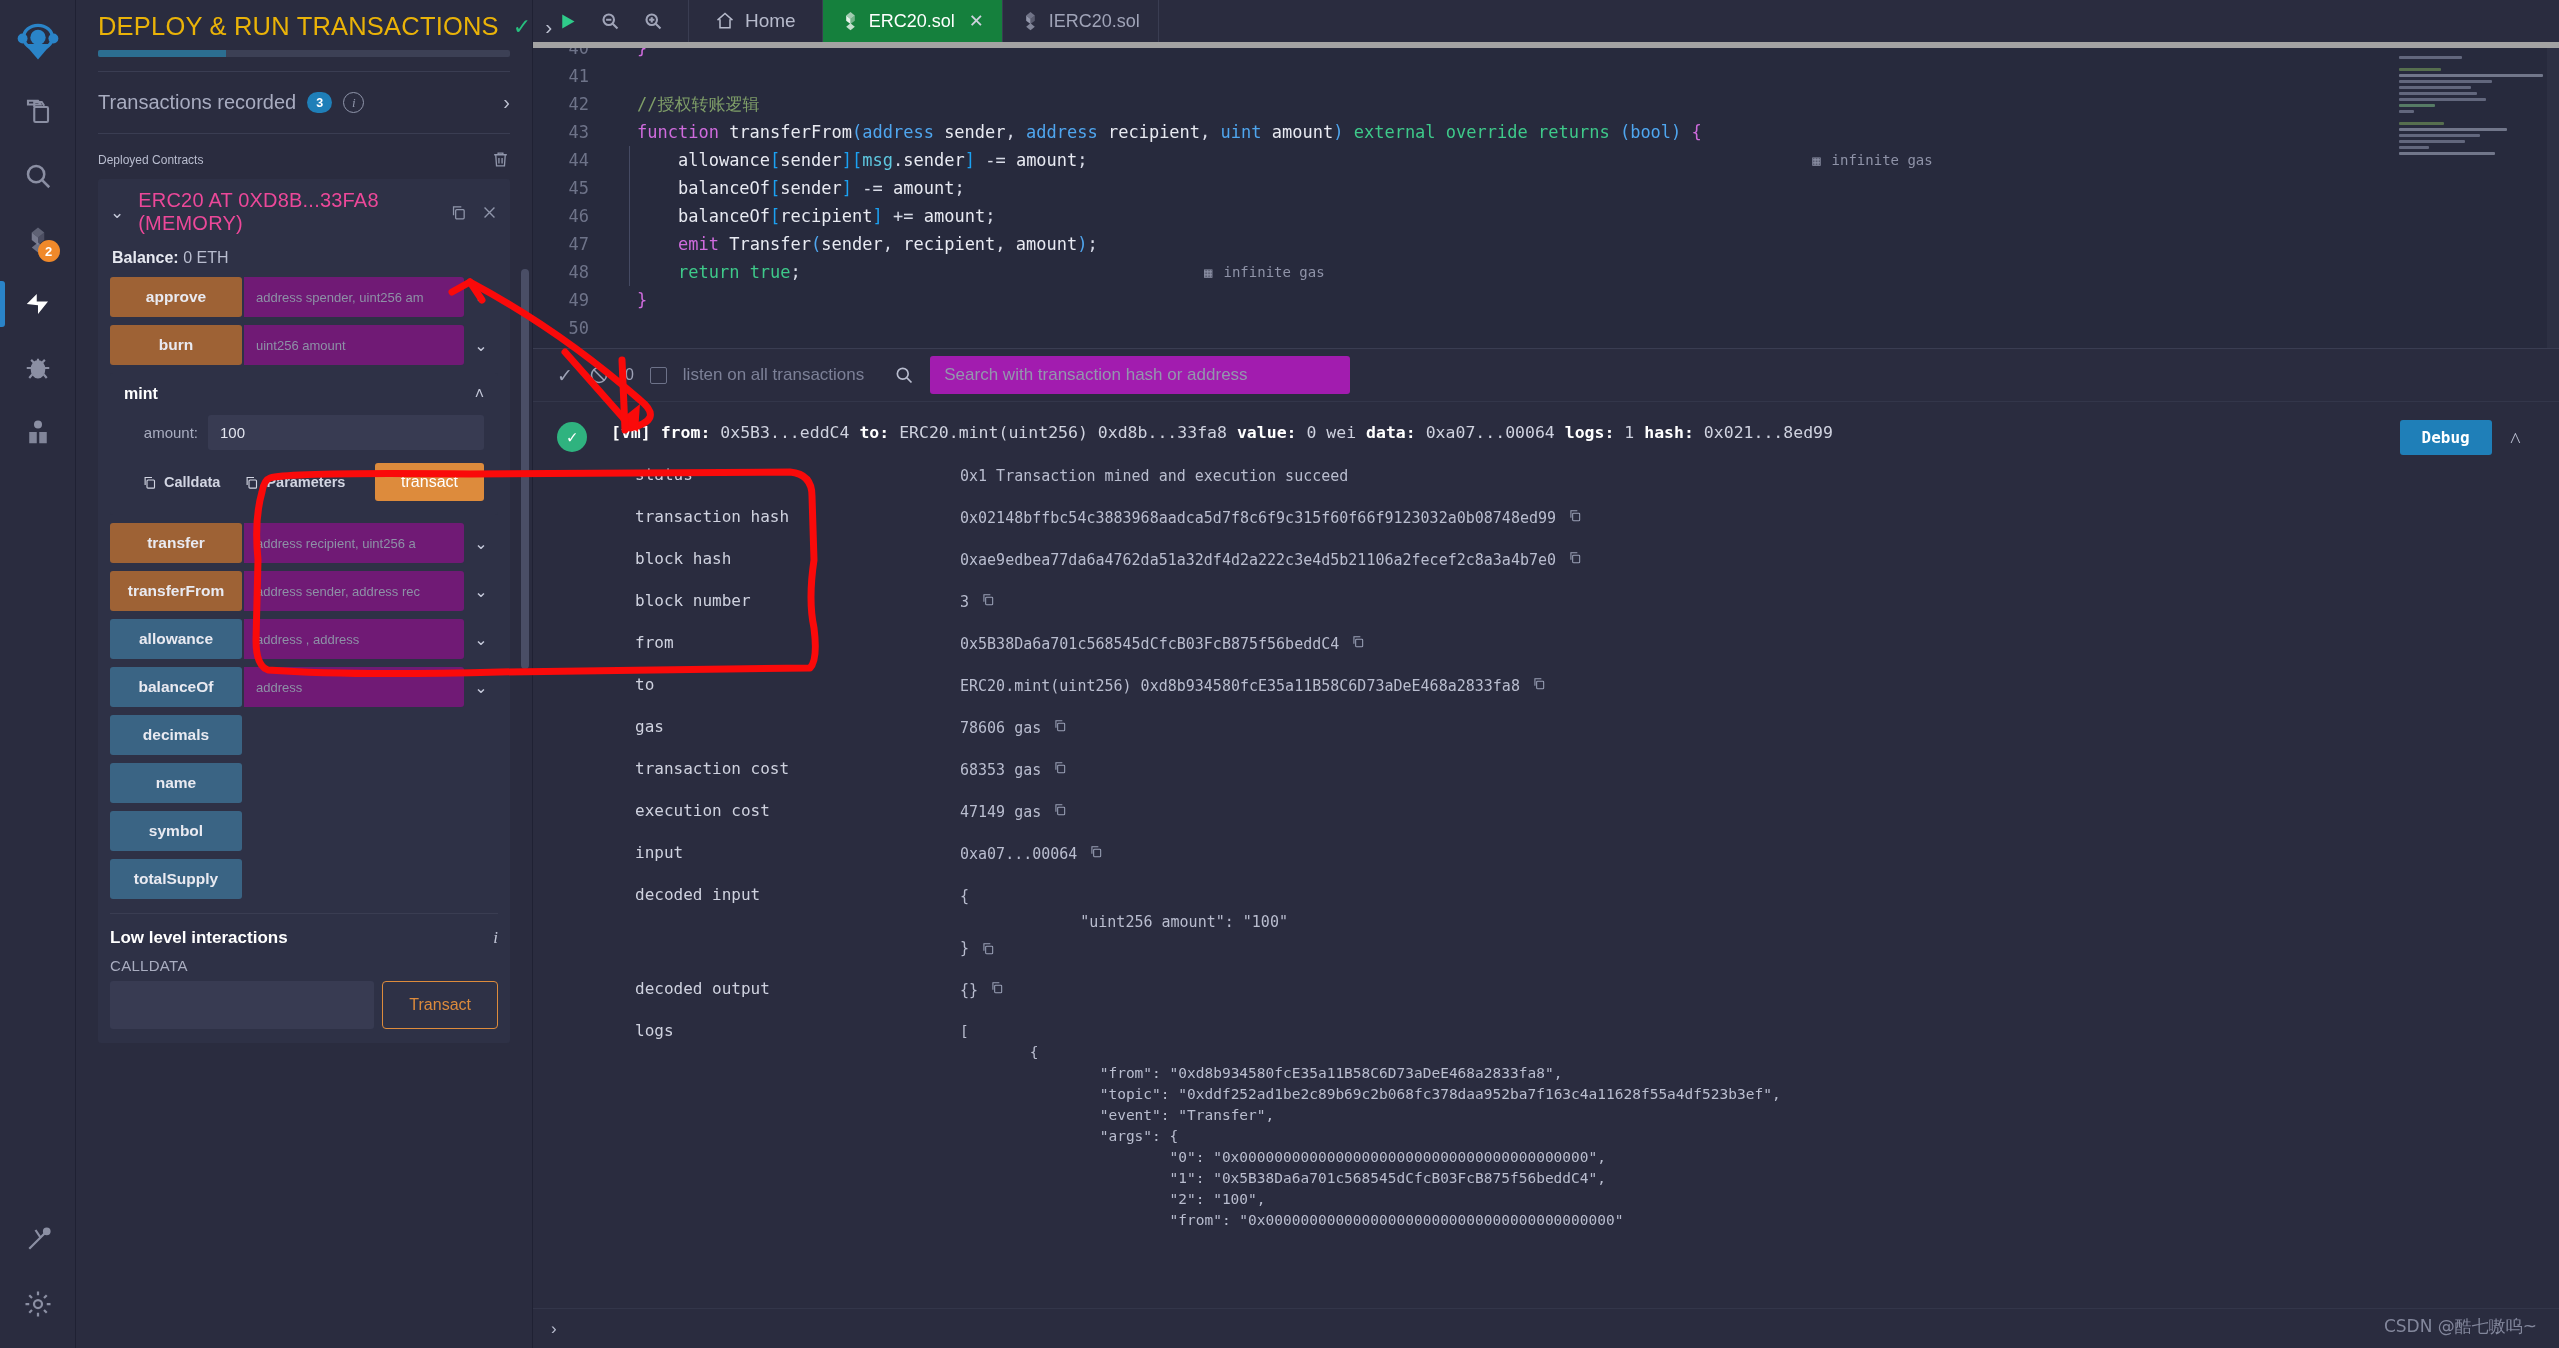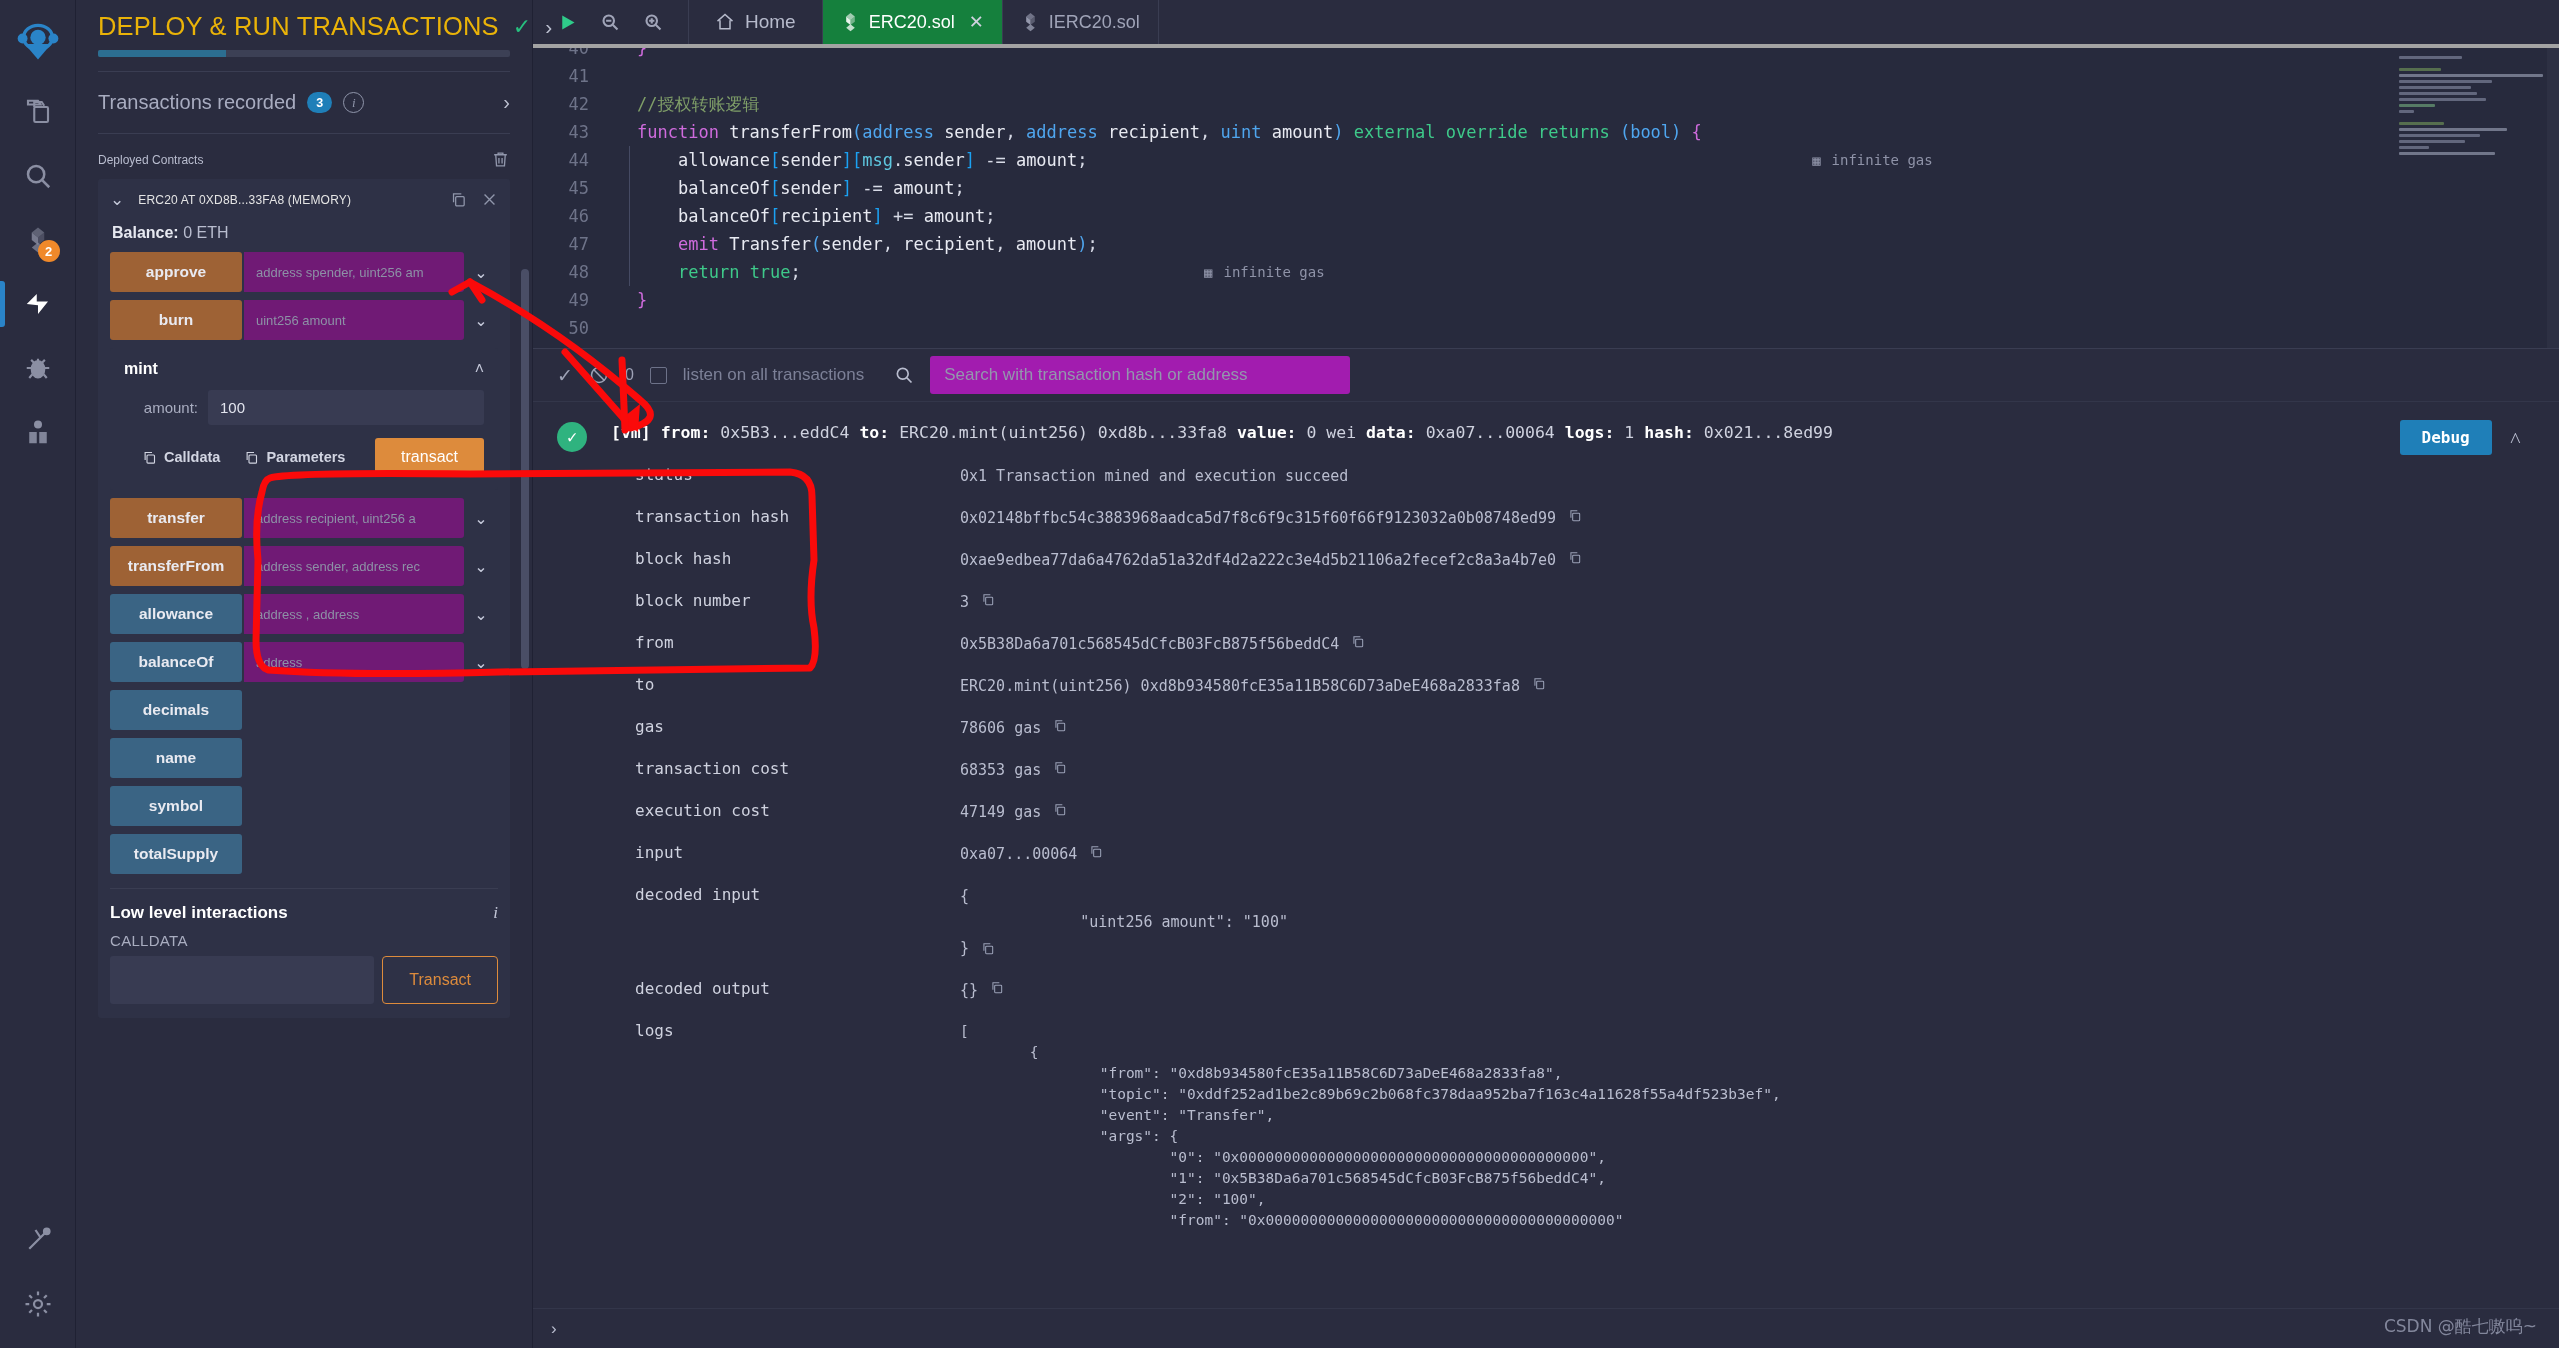--- a/index.html
+++ b/index.html
@@ -95,21 +95,21 @@
   .sp-scroll {
     flex: 1; overflow: hidden; position: relative;
     padding: 0 22px 0 22px;
   }
   .contract-card {
     background: #2e3146; border-radius: 3px;
     padding: 10px 12px 14px 12px;
   }
   .cc-titlerow { display: flex; align-items: center; gap: 14px; }
   .cc-caret { color: #c3c7d8; font-size: 17px; }
-  .cc-title { color: #e5e5e5; font-size: 12px; letter-spacing: .2px; flex: 1; }
+  .cc-title { color: #ec4899; font-size: 20px; letter-spacing: .2px; flex: 1; }
   .cc-icon { color: #9096ab; }
   .cc-icon svg { width: 17px; height: 17px; display: block; }
   .cc-balance { color: #b9bdcf; font-size: 16px; margin: 14px 0 10px 2px; }
   .cc-balance b { color: #e6e8f0; font-weight: bold; }
 
   .fn-row { display: flex; align-items: stretch; margin-bottom: 8px; }
   .fn-btn {
     border: none; border-radius: 3px;
     color: #e9eaf1; font-size: 15.5px; font-weight: bold;
     padding: 11px 8px; min-width: 132px; text-align: center;
@@ -162,21 +162,21 @@
   .sp-scrollbar {
     position: absolute; right: 3px; top: 90px; width: 8px; height: 400px;
     background: #4a4e66; border-radius: 4px;
   }
 
   
   .main { flex: 1; display: flex; flex-direction: column; min-width: 0; position: relative; background: #2a2c3f; }
 
   .topbar {
     height: 48px; display: flex; align-items: stretch;
-    background: #2a2c3f; border-bottom: 4px solid #a3a3a3;
+    background: #2a2c3f; border-bottom: 6px solid #a3a3a3;
   }
   .tb-tools { display: flex; align-items: center; gap: 22px; padding: 0 24px; }
   .tb-tools .t { color: #a0a4b8; cursor: pointer; display: flex; align-items: center; }
   .tb-tools .t svg { width: 21px; height: 21px; display: block; }
   .tb-run svg { width: 23px; height: 23px; }
   .tb-run { color: #2fcb8a !important; }
   .tab-home {
     display: flex; align-items: center; gap: 10px;
     padding: 0 26px; color: #b7bbcc; font-size: 19px;
     border-left: 1px solid #3a3d52; border-right: 1px solid #3a3d52;

